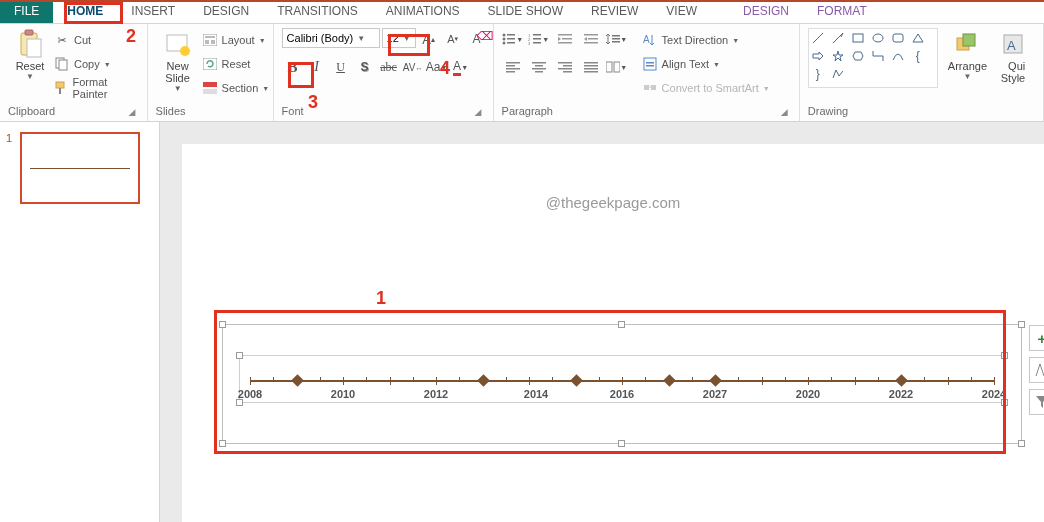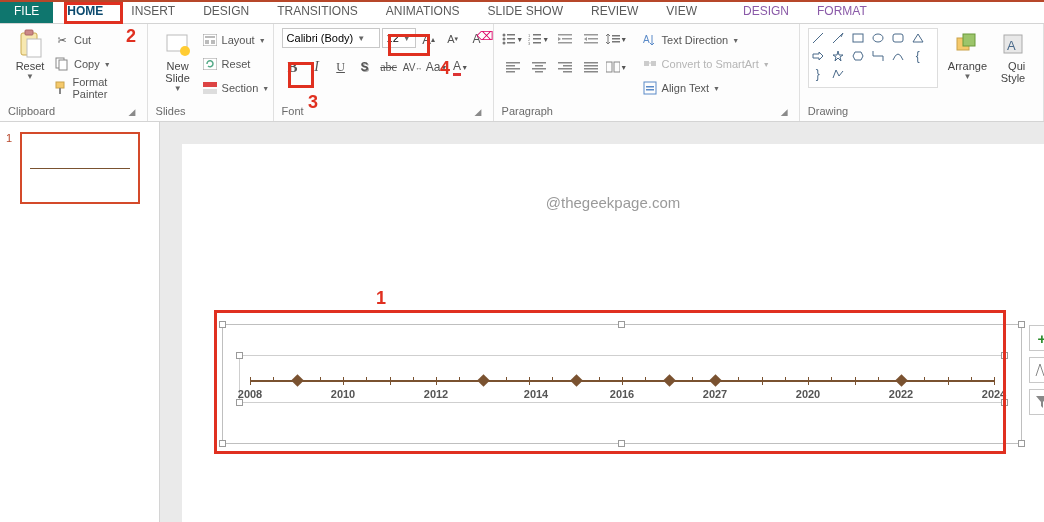--- a/index.html
+++ b/index.html
@@ -316,41 +316,41 @@
         <div class="small-row">
           <span class="icon">
               <svg width="14" height="14">
                 <text x="0" y="10" font-size="10" fill="#5a8ac8">A</text>
                 <path d="M9 2 L9 12 M7 10 L9 12 L11 10" stroke="#5a8ac8" fill="none"></path>
               </svg>
             </span>
           <span>Text Direction</span>
             <span style="font-size:7px;color:#666;">▼</span>
         </div>
+        <div class="small-row">
+          <span class="icon">
+              <svg width="14" height="14">
+                <rect x="1" y="1" width="12" height="12" fill="none" stroke="#5a8ac8"></rect>
+                <rect x="3" y="5" width="8" height="1.5" fill="#5a8ac8"></rect>
+                <rect x="3" y="8" width="8" height="1.5" fill="#5a8ac8"></rect>
+              </svg>
+            </span>
+          <span>Align Text</span>
+            <span style="font-size:7px;color:#666;">▼</span>
+        </div>
         <div class="small-row" style="color:#b5b5b5;">
           <span class="icon">
               <svg width="14" height="14">
                 <rect x="1" y="4" width="5" height="5" fill="#ccc"></rect>
                 <rect x="8" y="4" width="5" height="5" fill="#ccc"></rect>
                 <path d="M6 6 L8 6" stroke="#ccc"></path>
               </svg>
             </span>
           <span>Convert to SmartArt</span>
             <span style="font-size:7px;">▼</span>
-        </div>
-        <div class="small-row">
-          <span class="icon">
-              <svg width="14" height="14">
-                <rect x="1" y="1" width="12" height="12" fill="none" stroke="#5a8ac8"></rect>
-                <rect x="3" y="5" width="8" height="1.5" fill="#5a8ac8"></rect>
-                <rect x="3" y="8" width="8" height="1.5" fill="#5a8ac8"></rect>
-              </svg>
-            </span>
-          <span>Align Text</span>
-            <span style="font-size:7px;color:#666;">▼</span>
         </div>
       </div>
     </div>
     <div class="group-label"><span>Paragraph</span><span class="launcher">◢</span></div>
   </div>
 
   <div class="group" style="flex:1;">
     <div class="group-body">
       <div class="shapes-gallery">
         <div class="shape-cell">

